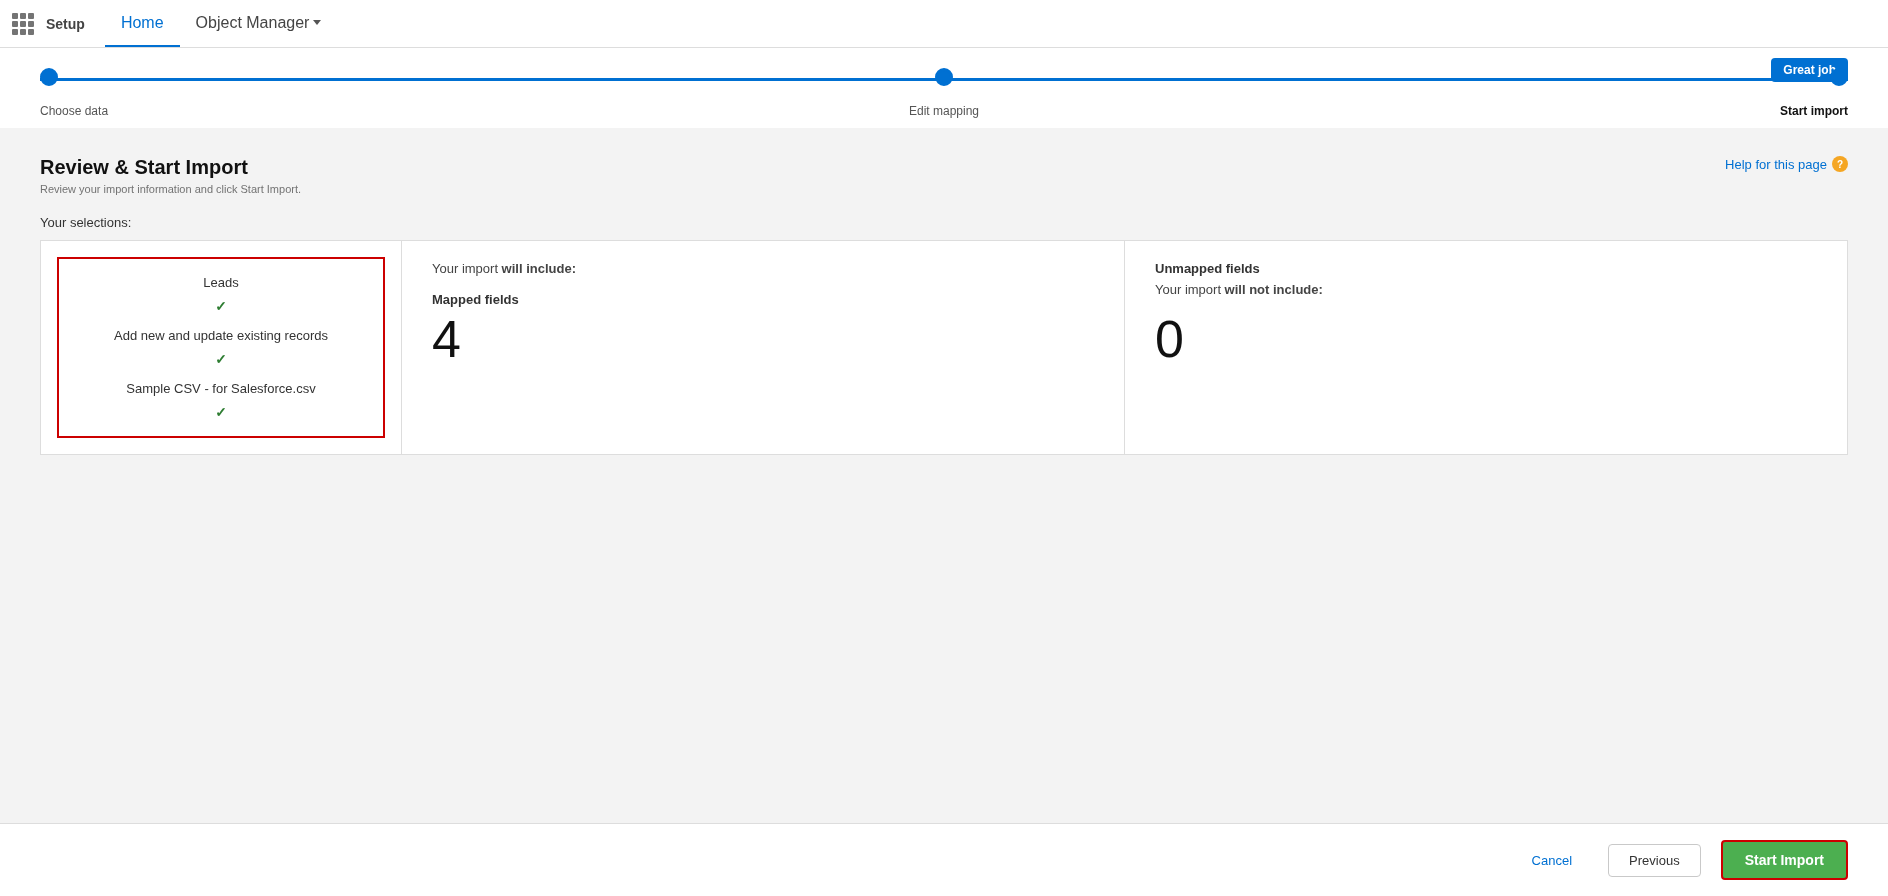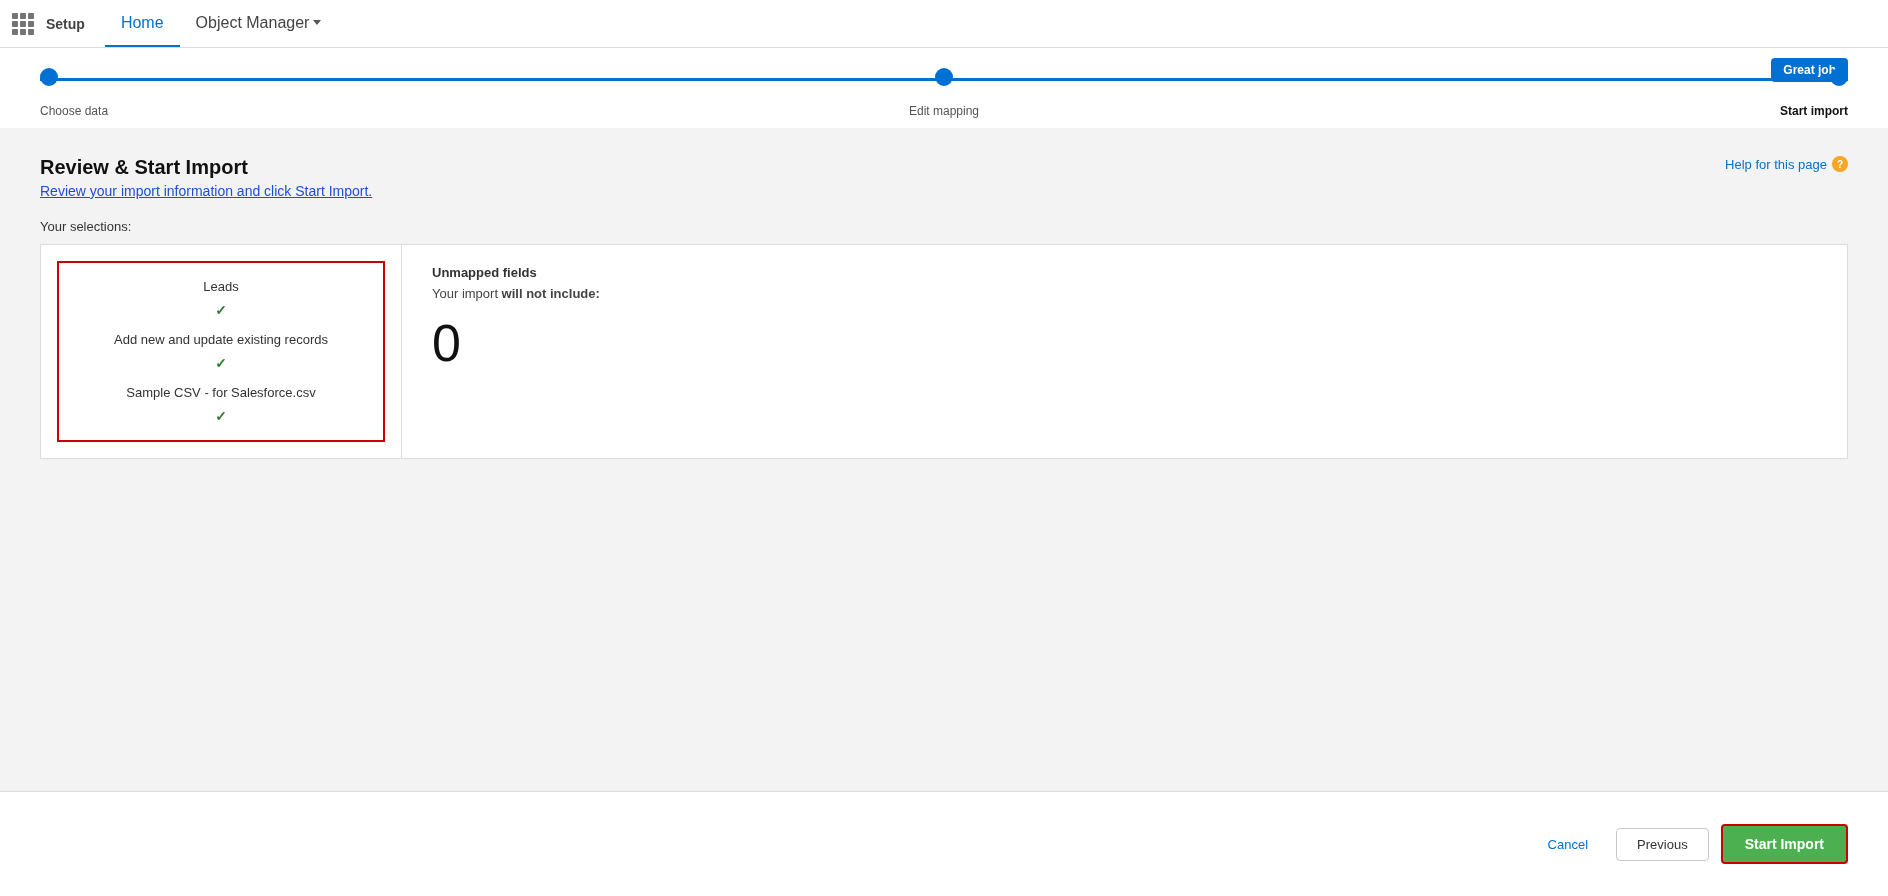--- a/index.html
+++ b/index.html
@@ -148,23 +148,22 @@
       align-items: flex-start;
       margin-bottom: 20px;
     }
     .page-title {
       font-size: 20px;
       font-weight: 600;
       color: #111;
       margin-bottom: 4px;
     }
     .page-subtitle {
-      font-size: 14px;
-      color: #1d4ed8;
-      text-decoration: underline;
+      font-size: 11px;
+      color: #737373;
     }
     .help-link {
       color: #0070d2;
       font-size: 13px;
       display: flex;
       align-items: center;
       gap: 5px;
       cursor: pointer;
       text-decoration: none;
     }
@@ -214,25 +213,25 @@
     }
 
     
     .footer {
       position: fixed;
       bottom: 0;
       left: 0;
       right: 0;
       background: #fff;
       border-top: 1px solid #ddd;
-      padding: 32px 40px;
+      padding: 16px 40px;
       display: flex;
       justify-content: flex-end;
       align-items: center;
-      gap: 12px;
+      gap: 20px;
     }
     .btn-cancel {
       background: transparent;
       border: none;
       color: #0070d2;
       font-size: 13px;
       cursor: pointer;
       padding: 8px 16px;
     }
     .btn-previous {
@@ -327,20 +326,27 @@
           <span>Add new and update existing records</span>
           <span class="check-green">✓</span>
         </div>
         <div class="selection-item">
           <span>Sample CSV - for Salesforce.csv</span>
           <span class="check-green">✓</span>
         </div>
       </div>
     </div>
 
+    <div style="flex:1; padding:20px 30px; border-left:1px solid #ddd;">
+      <div style="font-size:13px;color:#444;margin-bottom:16px;">
+        Your import <strong>will include:</strong>
+      </div>
+      <div style="font-size:13px;font-weight:600;color:#333;margin-bottom:6px;">Mapped fields</div>
+      <div style="font-size:52px;font-weight:300;color:#111;line-height:1;">4</div>
+    </div>
 
     <div style="flex:1; padding:20px 30px; border-left:1px solid #ddd;">
       <div style="font-size:13px;font-weight:600;color:#333;margin-bottom:6px;">Unmapped fields</div>
       <div style="font-size:13px;color:#444;margin-bottom:16px;">
         Your import <strong>will not include:</strong>
       </div>
       <div style="font-size:52px;font-weight:300;color:#111;line-height:1;">0</div>
     </div>
 
   </div>

